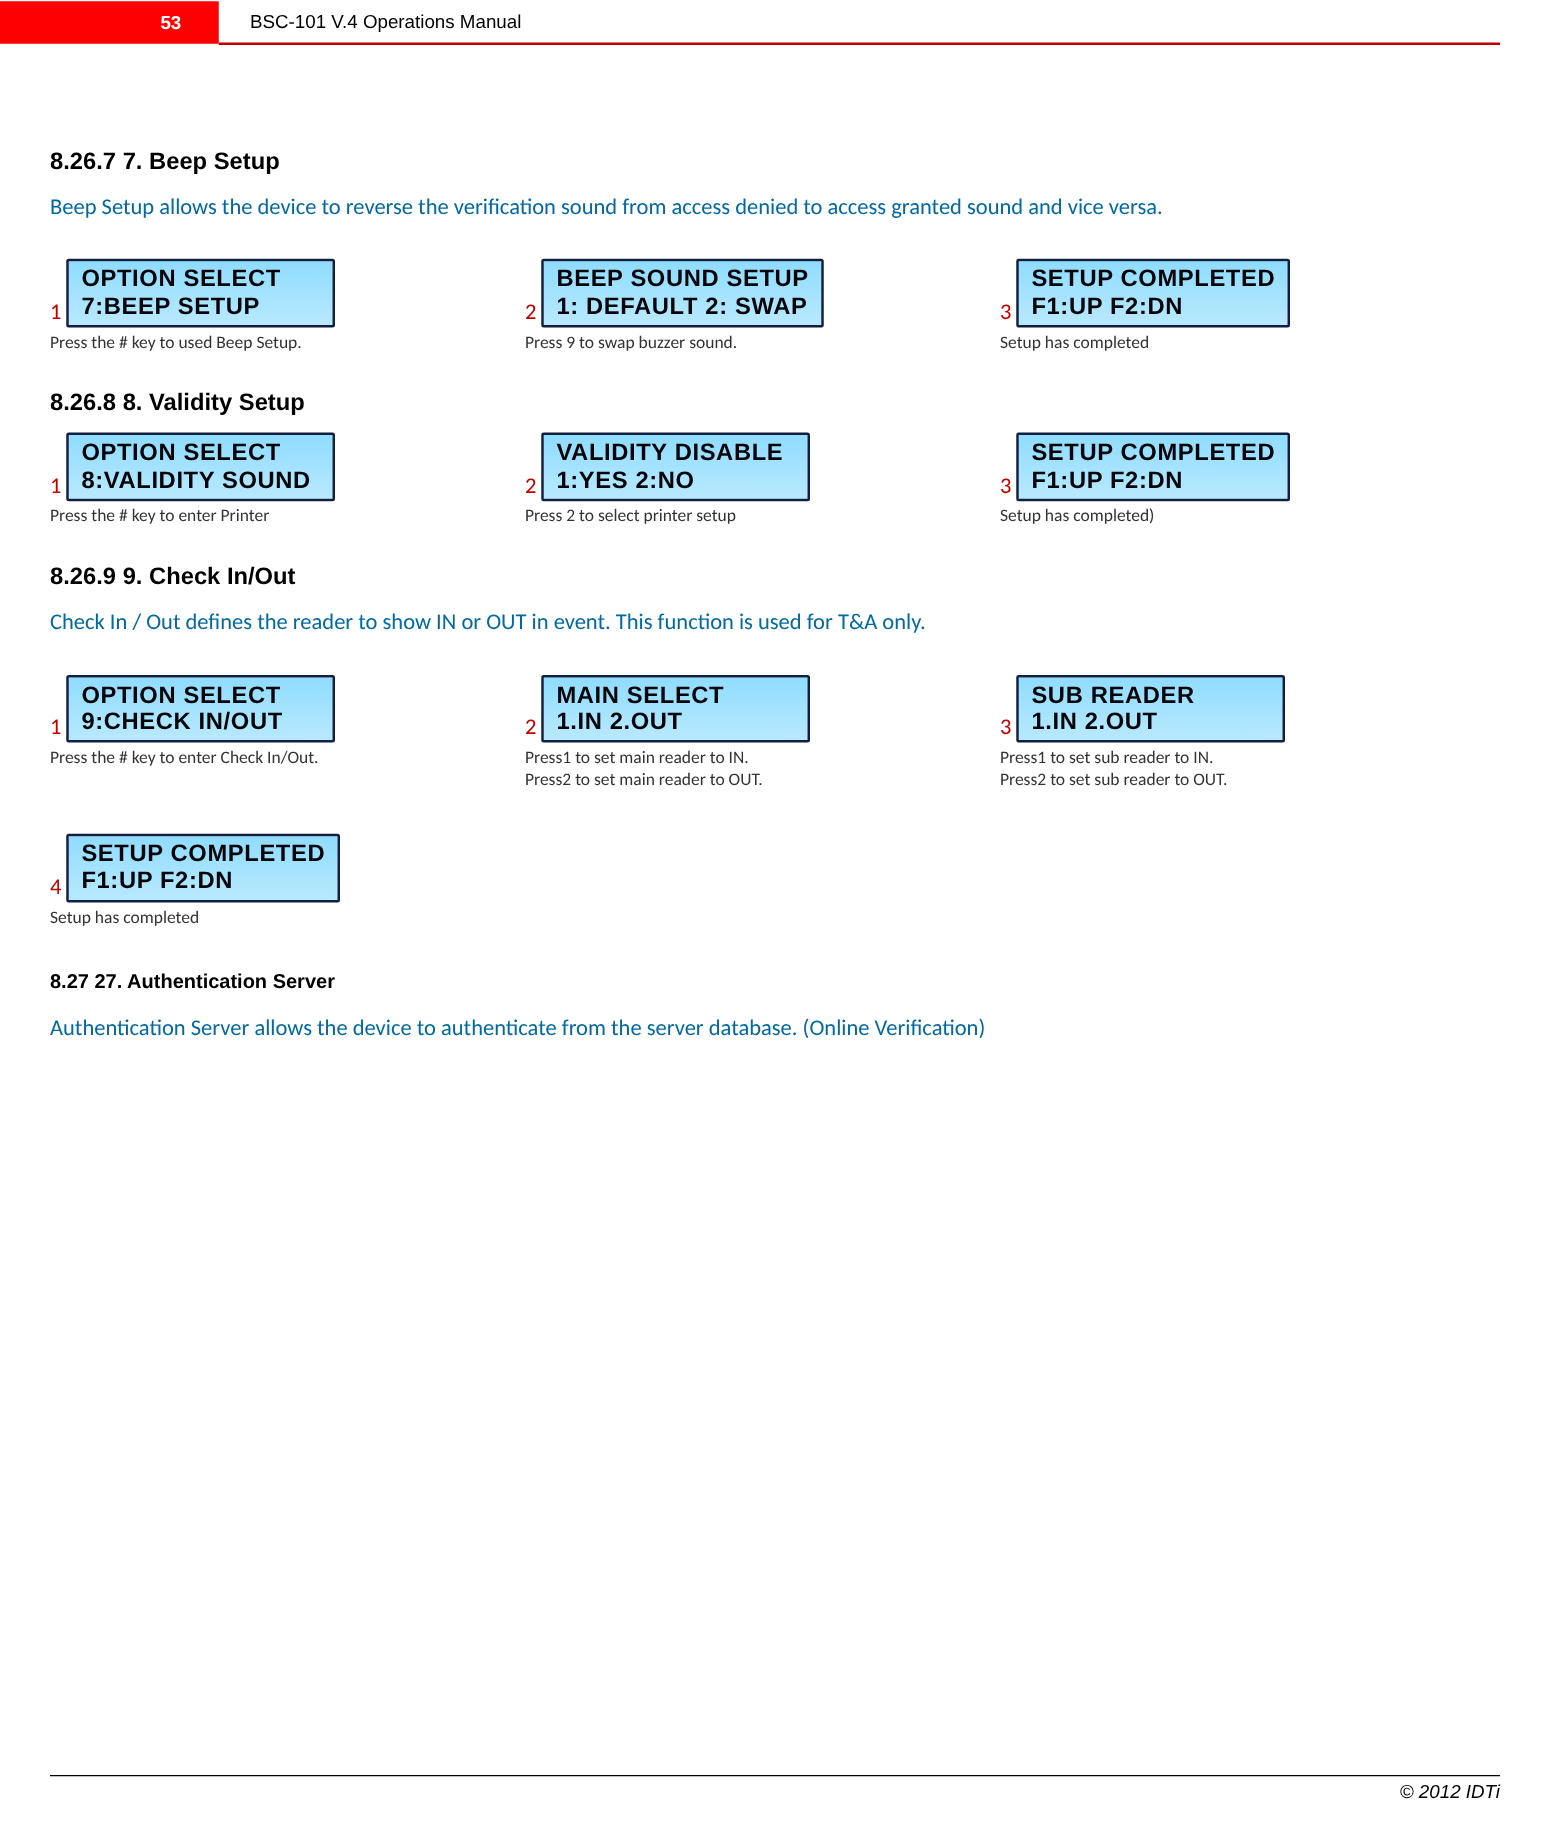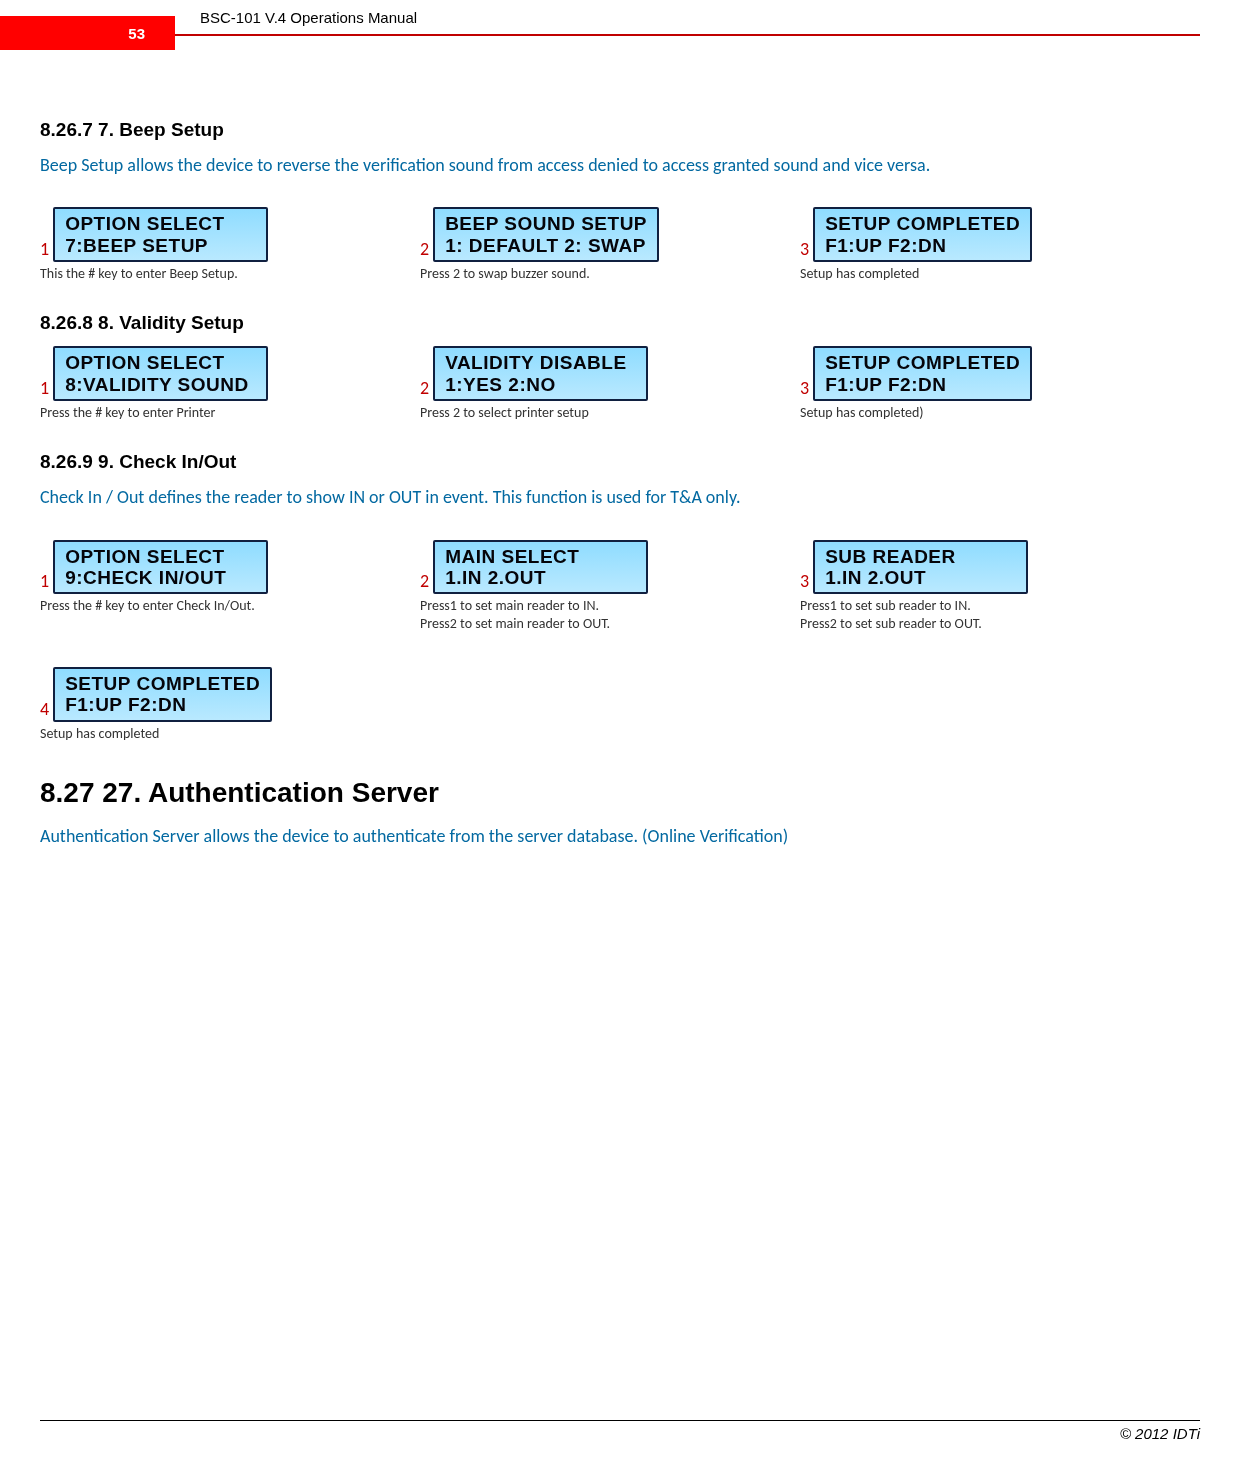--- a/index.html
+++ b/index.html
@@ -17,21 +17,21 @@
     min-height: 1472px;
     box-sizing: border-box;
   }
   .topbar {
     position: relative;
     height: 34px;
   }
   .red-block {
     position: absolute;
     left: 0;
-    top: 16px;
+    top: 1px;
     width: 175px;
     height: 34px;
     background: #ff0000;
     color: #fff;
     font-weight: bold;
     display: flex;
     align-items: center;
     justify-content: flex-end;
     padding-right: 30px;
     box-sizing: border-box;
@@ -58,21 +58,21 @@
   }
   h3.sub {
     font-family: Arial, Helvetica, sans-serif;
     font-weight: bold;
     font-size: 19px;
     margin: 0 0 12px 0;
   }
   h2.sec {
     font-family: Arial, Helvetica, sans-serif;
     font-weight: bold;
-    font-size: 28px;
+    font-size: 16px;
     margin: 35px 0 15px 0;
   }
   p.body {
     font-family: "Segoe UI", Calibri, Arial, sans-serif;
     font-size: 18px;
     margin: 0 0 30px 0;
     line-height: 1.35;
     color: #0369a1;
   }
   .screens {
@@ -156,31 +156,31 @@
     <p class="body">Beep Setup allows the device to reverse the verification sound from access denied to access granted sound and vice versa.</p>
     <div class="screens">
       <div class="screen-item">
         <div class="screen-row">
           <span class="step-num">1</span>
           <div class="lcd">
             <div>OPTION SELECT</div>
             <div>7:BEEP SETUP</div>
           </div>
         </div>
-        <div class="caption">This the # key to enter Beep Setup.</div>
+        <div class="caption">Press the # key to used Beep Setup.</div>
       </div>
       <div class="screen-item">
         <div class="screen-row">
           <span class="step-num">2</span>
           <div class="lcd">
             <div>BEEP SOUND SETUP</div>
             <div>1: DEFAULT 2: SWAP</div>
           </div>
         </div>
-        <div class="caption">Press 2 to swap buzzer sound.</div>
+        <div class="caption">Press 9 to swap buzzer sound.</div>
       </div>
       <div class="screen-item">
         <div class="screen-row">
           <span class="step-num">3</span>
           <div class="lcd">
             <div>SETUP COMPLETED</div>
             <div>F1:UP   F2:DN</div>
           </div>
         </div>
         <div class="caption">Setup has completed</div>

